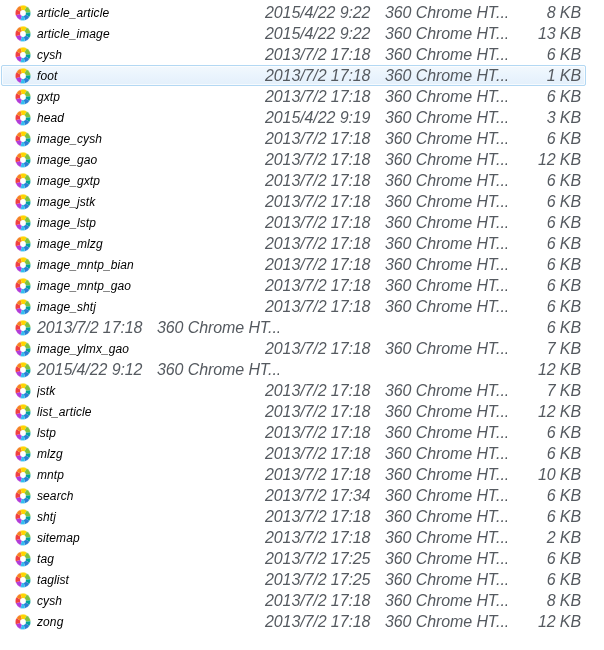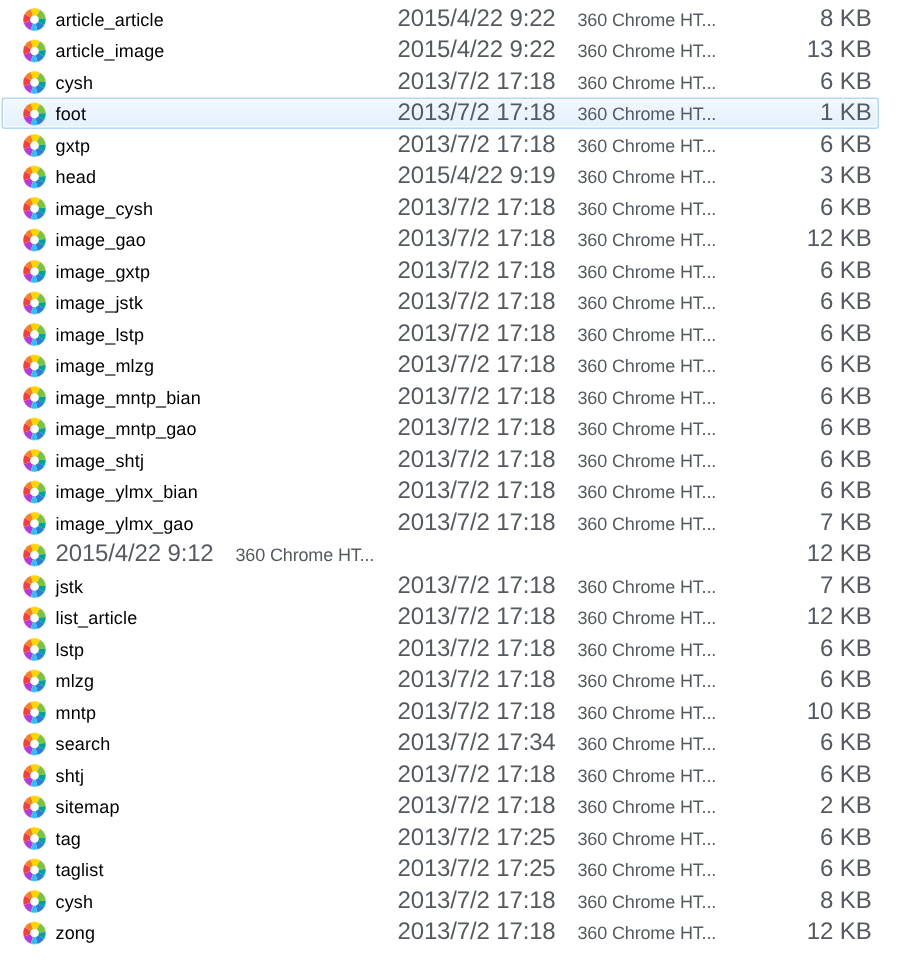--- a/index.html
+++ b/index.html
@@ -16,20 +16,21 @@
     -webkit-font-smoothing: antialiased;
   }
 
   #file-list-view {
     position: relative;
     width: 604px;
     height: 650px;
     background: #ffffff;
     box-sizing: border-box;
     padding-top: 2px;
+    font-style: italic;
   }
 
   .file-row {
     position: relative;
     display: flex;
     align-items: center;
     height: 21px;
     margin: 0 18px 0 1px;
     padding: 0;
     box-sizing: border-box;
@@ -69,21 +70,21 @@
     flex: 0 0 auto;
     width: 120px;
     font-size: 16px;
     color: #555a60;
     letter-spacing: -0.1px;
   }
 
   .cell-type {
     flex: 0 0 auto;
     width: 122px;
-    font-size: 12px;
+    font-size: 16px;
     color: #555a60;
     overflow: hidden;
     letter-spacing: -0.1px;
   }
 
   .cell-size {
     flex: 1 1 auto;
     text-align: right;
     font-size: 16px;
     color: #555a60;
@@ -403,21 +404,20 @@
           <path d="M8,8 L1.42,4.20 A7.6,7.6 0 0,1 5.40,0.86 Z" fill="#f58220"></path>
           <path d="M8,8 L5.40,0.86 A7.6,7.6 0 0,1 11.80,1.42 Z" fill="#ffd400"></path>
           <path d="M8,8 L11.80,1.42 A7.6,7.6 0 0,1 15.57,7.34 Z" fill="#7dc242"></path>
           <path d="M8,8 L15.57,7.34 A7.6,7.6 0 0,1 14.58,11.80 Z" fill="#00a29a"></path>
           <path d="M8,8 L14.58,11.80 A7.6,7.6 0 0,1 9.97,15.34 Z" fill="#2b7fd4"></path>
           <path d="M8,8 L9.97,15.34 A7.6,7.6 0 0,1 5.40,15.14 Z" fill="#33bdf0"></path>
           <circle cx="8" cy="8" r="2.9" fill="#ffffff"></circle>
           <circle cx="8" cy="8" r="7.6" fill="none" stroke="rgba(255,255,255,0.35)" stroke-width="0.6"></circle>
         </svg>
       </span>
-      <span class="cell-name">image_ylmx_bian</span>
       <span class="cell-date">2013/7/2 17:18</span>
       <span class="cell-type">360 Chrome HT...</span>
       <span class="cell-size">6 KB</span>
     </div>
     <div class="file-row">
       <span class="cell-icon">
         <svg width="16" height="16" viewBox="0 0 16 16" aria-hidden="true">
           <path d="M8,8 L5.40,15.14 A7.6,7.6 0 0,1 0.77,10.35 Z" fill="#b23cd8"></path>
           <path d="M8,8 L0.77,10.35 A7.6,7.6 0 0,1 1.42,4.20 Z" fill="#f04040"></path>
           <path d="M8,8 L1.42,4.20 A7.6,7.6 0 0,1 5.40,0.86 Z" fill="#f58220"></path>

